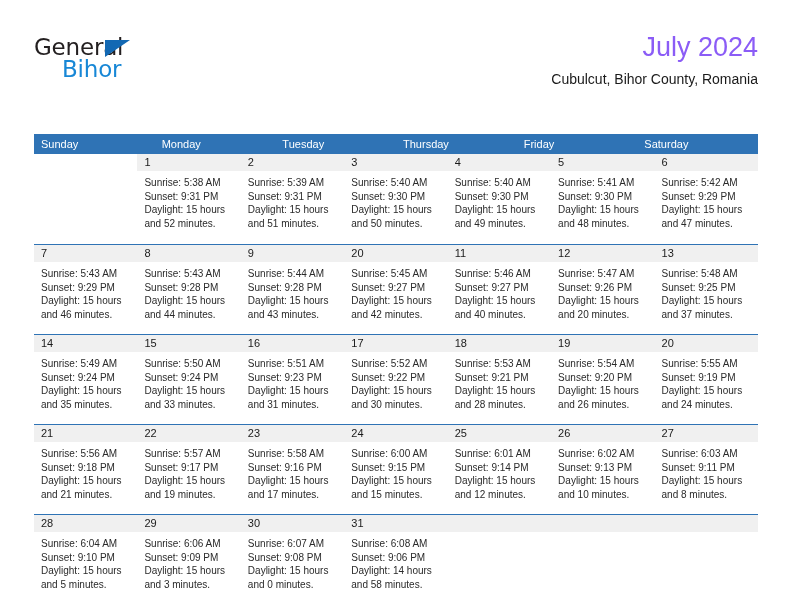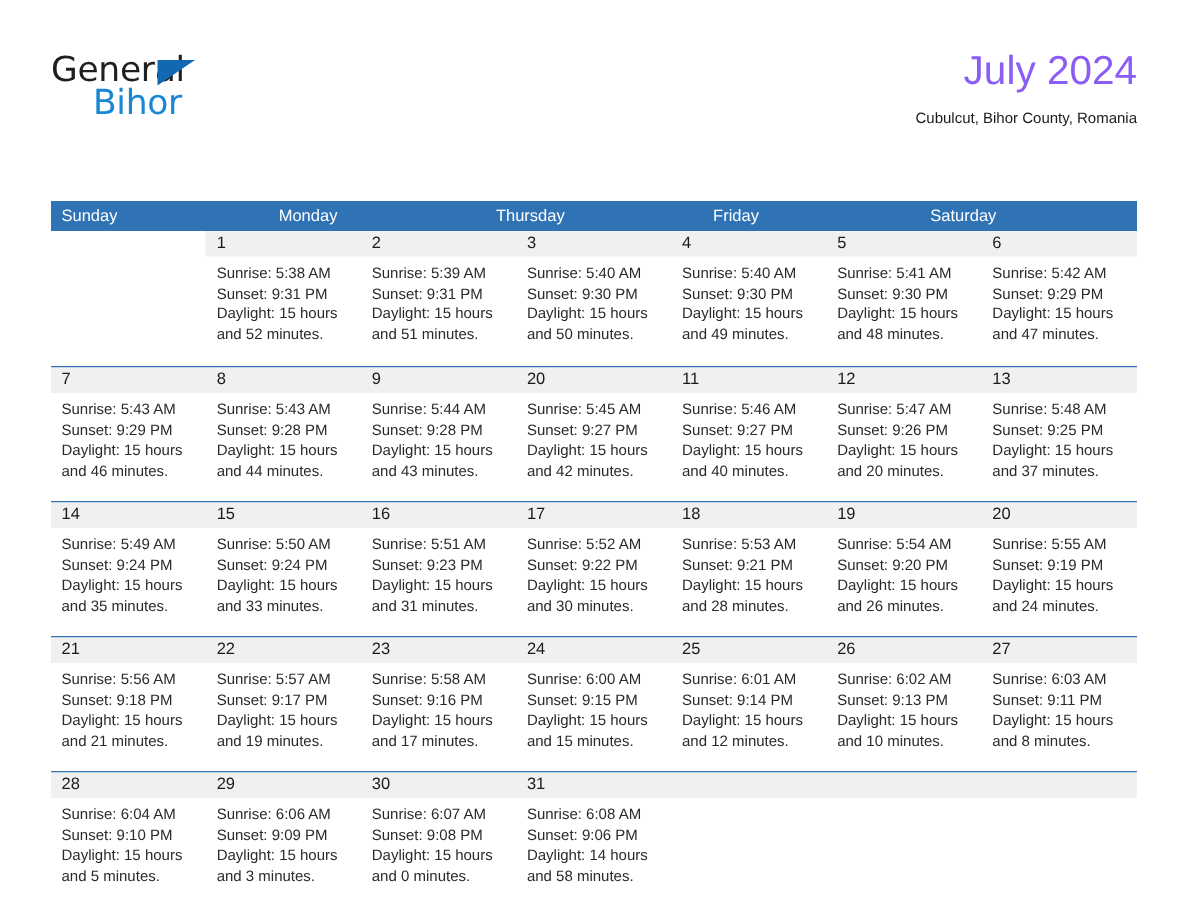--- a/index.html
+++ b/index.html
@@ -73,21 +73,21 @@
     text-align: right;
   }
   .cal-title {
     font-size: 27px;
     color: #8b5cf6;
     line-height: 34px;
     white-space: nowrap;
   }
   .cal-subtitle {
     margin-top: 7px;
-    font-size: 10px;
+    font-size: 14px;
     color: #1a1a1a;
     line-height: 17px;
     white-space: nowrap;
   }
 
   
   .calendar {
     position: absolute;
     left: 34px;
     top: 105px;
@@ -167,20 +167,21 @@
       <div class="cal-title">July 2024</div>
       <div class="cal-subtitle">Cubulcut, Bihor County, Romania</div>
     </div>
 
   </div>
 
   <div class="calendar">
     <div class="dow-row" style="background: rgb(47, 115, 181); margin-top: 29px;">
         <div class="dow">Sunday</div>
         <div class="dow">Monday</div>
+        <div class="dow">Tuesday</div>
         <div class="dow">Thursday</div>
         <div class="dow">Friday</div>
         <div class="dow">Saturday</div>
       </div>
     <div id="weeks-container">
         <div class="week">
           <div class="band" style="background: rgb(240, 240, 240); left: 14.2857%; width: 85.7143%;"></div>
           <div class="day empty"></div>
           <div class="day">
             <div class="day-num">1</div>

